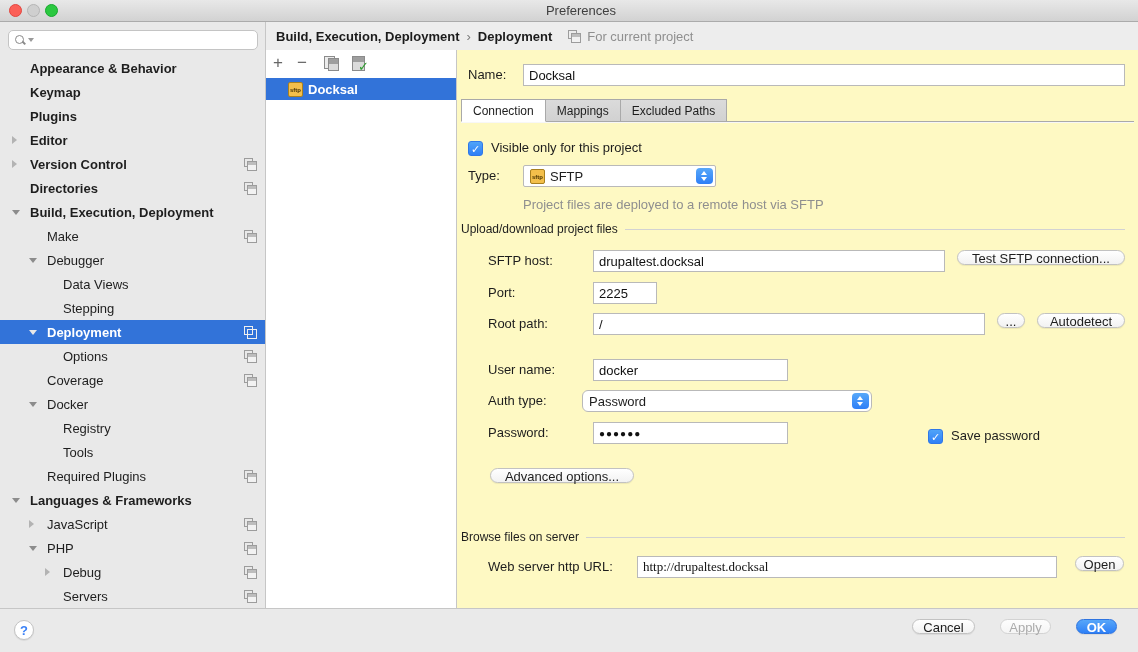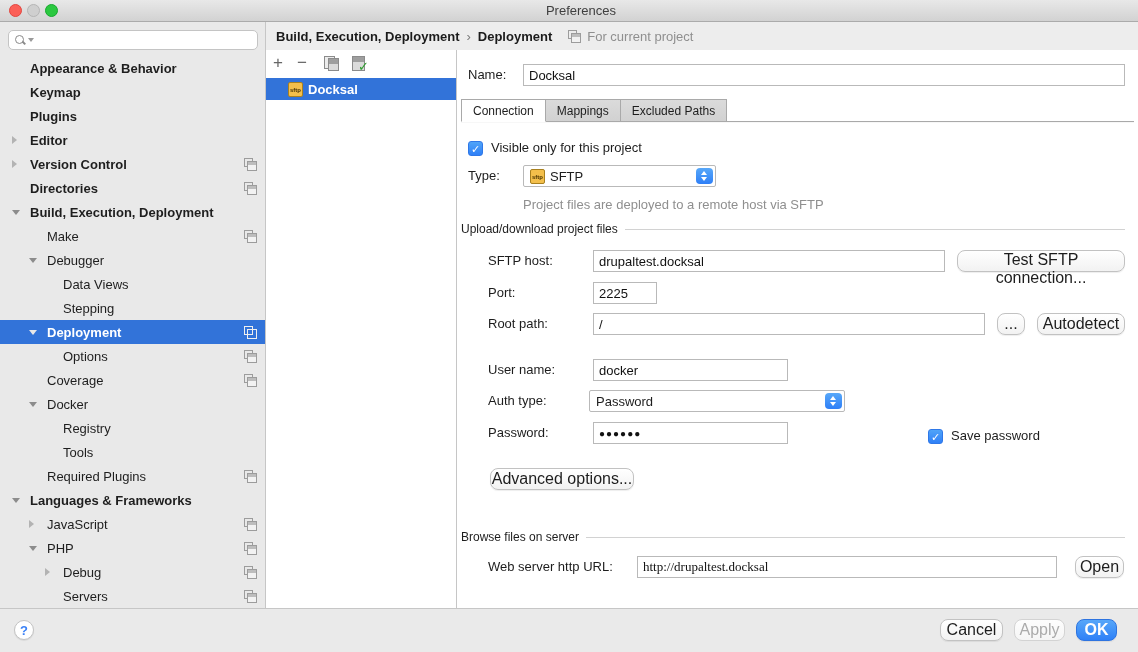--- a/index.html
+++ b/index.html
@@ -81,26 +81,26 @@
   .list-item.sel { background:#3273D9; color:#fff; font-weight:bold; }
   .list-item .name { margin-left:5px; font-size:13px; }
 
   
   .sftp-icon { position:relative; width:15px; height:15px; display:inline-block; flex:none;
     background:#F3BF4B; border:1px solid #A8801F; border-radius:2px; }
   .sftp-icon i { position:absolute; left:0; right:0; top:4px; font-style:normal; font-weight:bold;
     font-size:6px; line-height:6px; text-align:center; color:#4A3400; letter-spacing:0; }
 
   
-  .content { position:absolute; left:191px; top:28px; right:0; bottom:0; background:#ffffff; }
+  .content { position:absolute; left:191px; top:28px; right:0; bottom:0; background:#fef9c3; }
   .fl { position:absolute; font-size:13px; color:#1d1d1d; line-height:22px; }
   .inp { position:absolute; height:22px; border:1px solid #B9B9B9; background:#fff; font-size:13px;
     padding:0 5px; font-family:inherit; color:#111; outline:none; }
-  .btn { position:absolute; height:22px; border:1px solid #C2C2C2; border-radius:8px;
-    background:linear-gradient(#FFFFFF,#F2F2F2); font-size:16px; color:#1d1d1d; font-family:inherit;
+  .btn { position:absolute; height:15px; border:1px solid #C2C2C2; border-radius:8px;
+    background:linear-gradient(#FFFFFF,#F2F2F2); font-size:13px; color:#1d1d1d; font-family:inherit;
     box-shadow:0 1px 1px rgba(0,0,0,0.07); text-align:center; }
   .btn.disabled { color:#ABABAB; border-color:#D3D3D3; box-shadow:none; background:linear-gradient(#FDFDFD,#F5F5F5); }
   .btn.primary { background:linear-gradient(#57A7F9,#2E80F7); border-color:#2E74E0; color:#fff;font-weight:bold; }
 
   .msel { position:absolute; height:22px; background:#fff; border:1px solid #B9B9B9; border-radius:2px;
     display:flex; align-items:center; padding:0 24px 0 6px; font-size:13px; }
   .msel .val { margin-left:5px; }
   .stepper { position:absolute; right:2px; top:2px; width:17px; height:16px; border-radius:4px;
     background:linear-gradient(#58A8F9,#2E7FF7); }
   .stepper::before { content:""; position:absolute; left:5px; top:3px; width:0; height:0;
@@ -124,21 +124,21 @@
   .section { position:absolute; left:4px; right:13px; display:flex; align-items:center; font-size:12px; color:#1d1d1d; }
   .section .line { flex:1; height:1px; background:#D2D2D2; margin-left:7px; }
 
   .hint { position:absolute; font-size:13px; color:#8F8F8F; }
 
   
   .footer { position:absolute; left:0; bottom:0; right:0; height:44px; background:#EAEAEA; border-top:1px solid #C6C6C6; }
   .help-btn { position:absolute; left:14px; top:11px; width:20px; height:20px; border-radius:50%;
     background:#fff; border:1px solid #C3C3C3; color:#3B82F7; font-size:13px; font-weight:bold;
     text-align:center; line-height:19px; box-shadow:0 1px 1px rgba(0,0,0,0.08); }
-  .footer-buttons { position:absolute; right:21px; top:10px; display:flex; gap:11px; }
+  .footer-buttons { position:absolute; right:21px; top:10px; display:flex; gap:25px; }
   .footer-buttons .btn { position:relative; }
   .btn-cancel { width:63px; } .btn-apply { width:51px; } .btn-ok { width:41px; }
 </style>
 </head>
 <body>
 
 <div class="window">
 
   <div class="titlebar">
     <span class="light red"></span>
@@ -347,21 +347,21 @@
 
       <span class="fl" style="left:31px; top:263px;">Root path:</span>
       <input class="inp" style="left: 136px; top: 263px; width: 392px;" readonly="" value="/">
       <button class="btn" style="left:540px; top:263px; width:28px; padding:0;">...</button>
       <button class="btn" style="left:580px; top:263px; width:88px;">Autodetect</button>
 
       <span class="fl" style="left:31px; top:309px;">User name:</span>
       <input class="inp" style="left: 136px; top: 309px; width: 195px;" readonly="" value="docker">
 
       <span class="fl" style="left:31px; top:340px;">Auth type:</span>
-      <div class="msel" style="left:132px; top:340px; width:256px;">
+      <div class="msel" style="left:125px; top:340px; width:290px;border-radius:6px;">
         <span class="val" style="margin-left:0;">Password</span>
         <span class="stepper"></span>
       </div>
 
       <span class="fl" style="left:31px; top:372px;">Password:</span>
       <input class="inp" style="left: 136px; top: 372px; width: 195px; font-size: 10px; letter-spacing: 1px;" readonly="" value="●●●●●●">
       <div class="cbrow" style="left:471px; top:375px;">
         <span class="cb">✓</span>
         <span class="fl" style="position:static;">Save password</span>
       </div>

